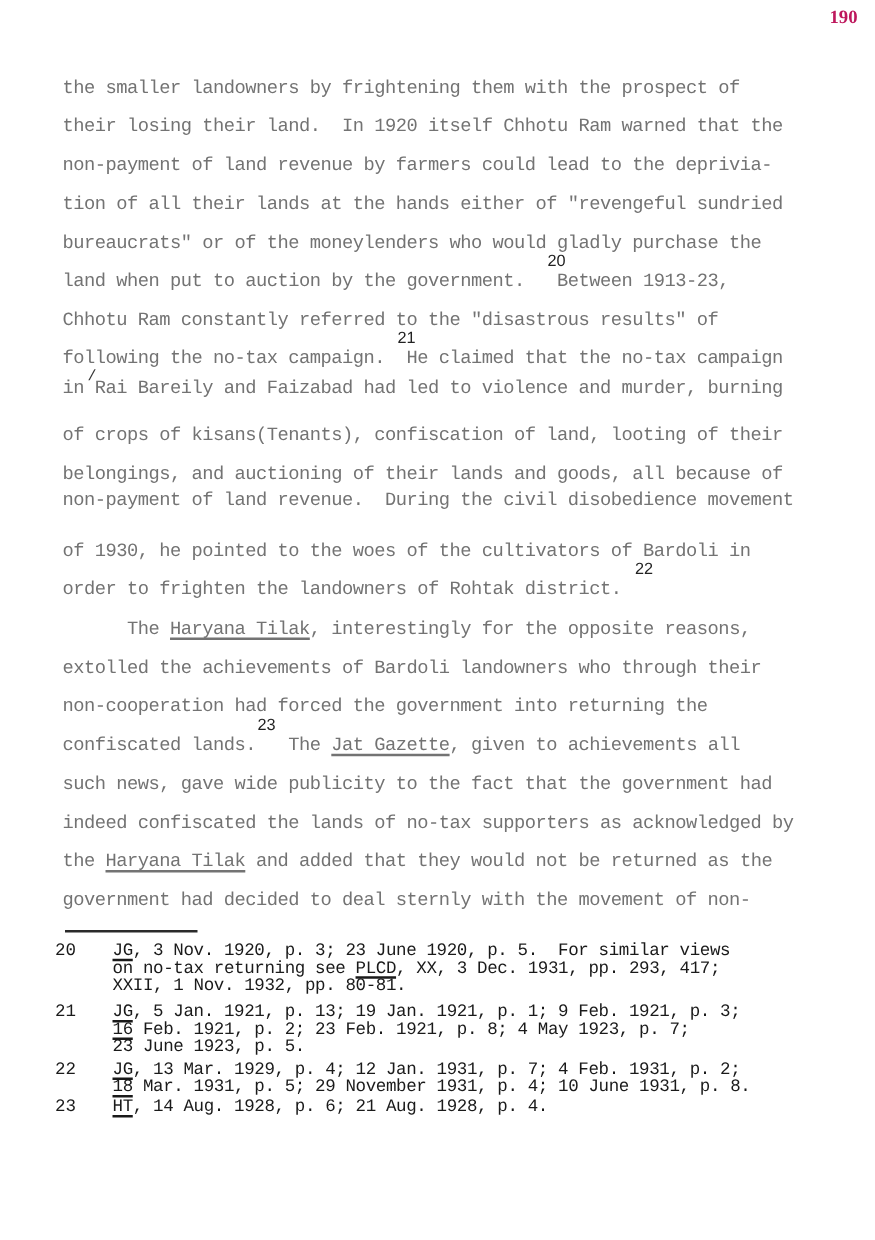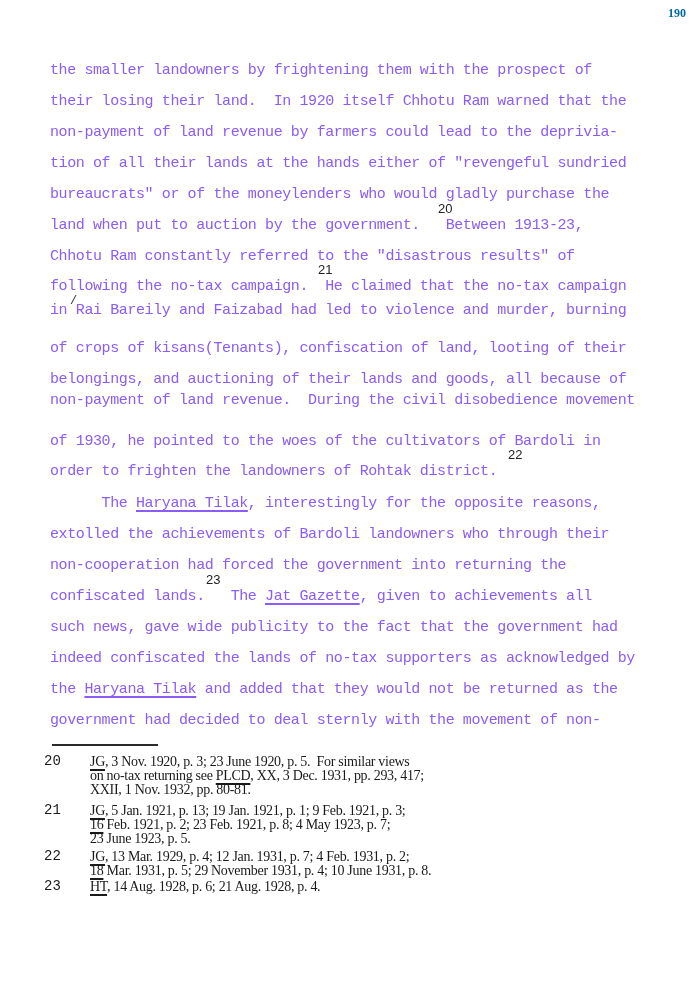--- a/index.html
+++ b/index.html
@@ -18,37 +18,37 @@
     .page {
       position: absolute;
       inset: 0;
     }
     .page-number {
       position: absolute;
       top: 6px;
       right: 14px;
       font-family: "Liberation Serif", "DejaVu Serif", serif;
       font-weight: bold;
-      font-size: 12px;
-      color: #0369a1;
+      font-size: 15px;
+      color: #be185d;
     }
     .body-text {
       position: absolute;
       left: 50px;
       top: 56px;
       width: 640px;
     }
     .line {
       position: absolute;
       left: 0;
       white-space: pre;
       font-size: 15px;
       line-height: 18px;
       letter-spacing: -0.4px;
-      color: #8b5cf6;
+      color: #737373;
     }
     .sup {
       position: absolute;
       white-space: pre;
       font-family: "Liberation Sans", "DejaVu Sans", sans-serif;
       font-size: 13px;
       line-height: 14px;
       color: #222;
     }
     .u {
@@ -85,21 +85,21 @@
       left: 0;
       top: 0;
       font-family: "Liberation Mono", "DejaVu Sans Mono", monospace;
       font-size: 14px;
       line-height: 15px;
     }
     .fn-line {
       position: absolute;
       left: 46px;
       white-space: pre;
-      font-family: Liberation Serif, serif;
+      font-family: Liberation Mono, monospace;
       font-size: 14px;
       line-height: 15px;
       letter-spacing: -0.3px;
     }
   </style>
 </head>
 <body>
 
 <div class="page">
 

